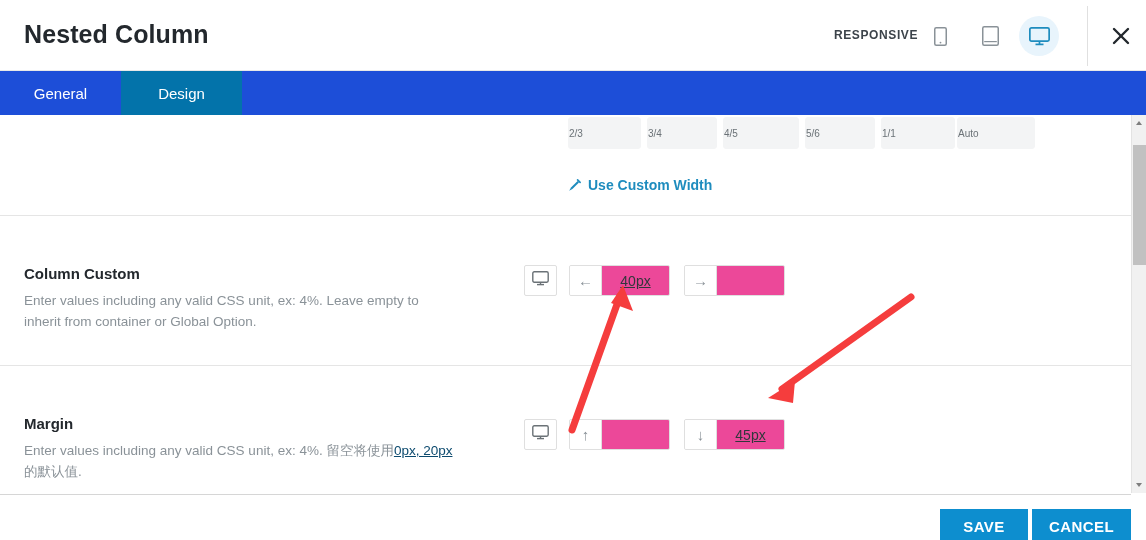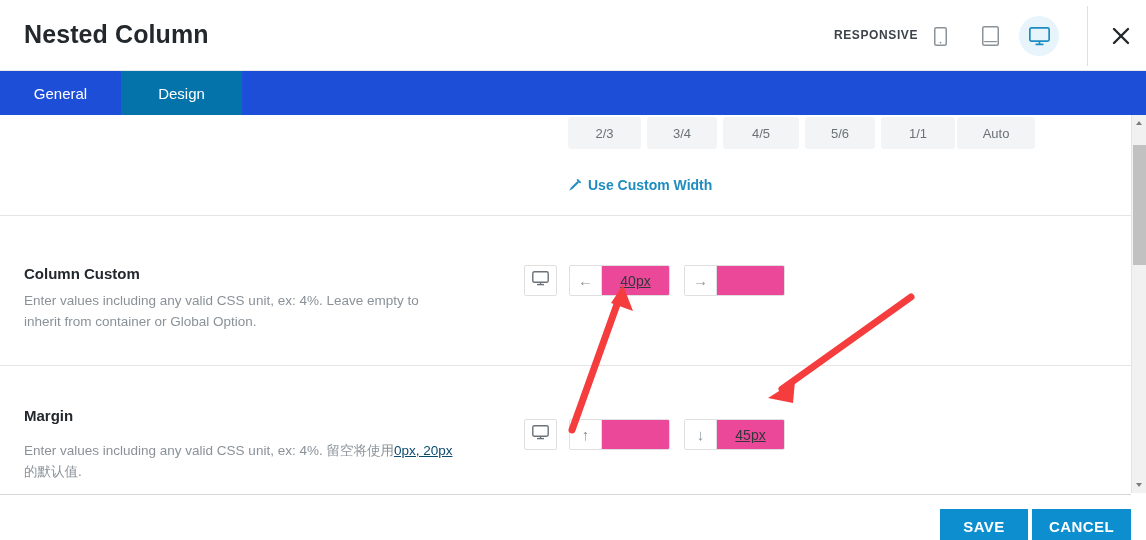--- a/index.html
+++ b/index.html
@@ -87,22 +87,22 @@
     overflow: hidden;
   }
 
   .preset-row { position: absolute; left: 0; top: 0; height: 44px; }
   .preset-btn {
     position: absolute; top: 2px;
     height: 32px;
     background: #f3f4f5;
     border: 1px solid #f3f4f5;
     border-radius: 3px;
-    display: flex; align-items: center; justify-content: center;
-    font-size: 13px; color: #6b7277;
+    display: flex; align-items: center; 
+    font-size: 10px; color: #6b7277;
     cursor: pointer;
   }
 
   .custom-width-link {
     position: absolute; left: 568px; top: 62px;
     display: flex; align-items: center; gap: 7px;
     color: #1e8cbe; font-size: 14px; font-weight: bold;
     cursor: pointer;
   }
   .custom-width-link svg { display: block; }
@@ -332,21 +332,21 @@
         <div class="field-prefix">
           <span>→</span>
         </div>
         <input class="field-input" type="text" value="" style="">
       </div>
     </div>
 
     <div class="divider" style="top:250px;"></div>
 
     <div class="section" style="top:250px;height:128px;">
-      <div class="section-label" style="top:42px;">Margin</div>
+      <div class="section-label" style="top:50px;">Margin</div>
       <div class="section-desc" style="top:75px;">
         <span>Enter values including any valid CSS unit, ex: 4%. 留空将使用</span><a href="#">0px, 20px</a><span>的默认值.</span>
       </div>
 
       <div class="unit-toggle" style="left:524px;top:54px;">
         <span>
           <svg width="17" height="15" viewBox="0 0 17 15">
             <rect x="0.8" y="0.8" width="15.4" height="10.4" rx="1.4" fill="none" stroke="#6b7277" stroke-width="1.4"></rect>
             <line x1="5" y1="13.6" x2="12" y2="13.6" stroke="#6b7277" stroke-width="1.4"></line>
             <line x1="8.5" y1="11.2" x2="8.5" y2="13.6" stroke="#6b7277" stroke-width="1.4"></line>

